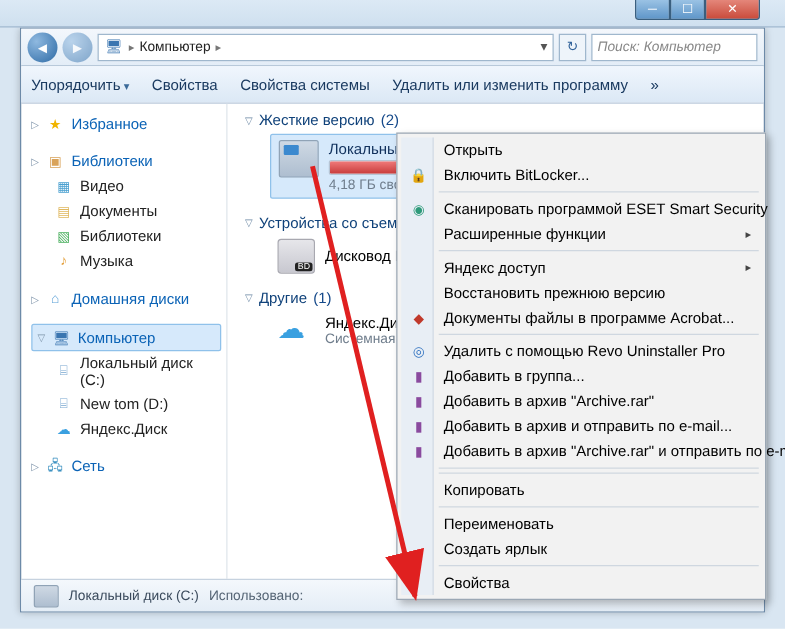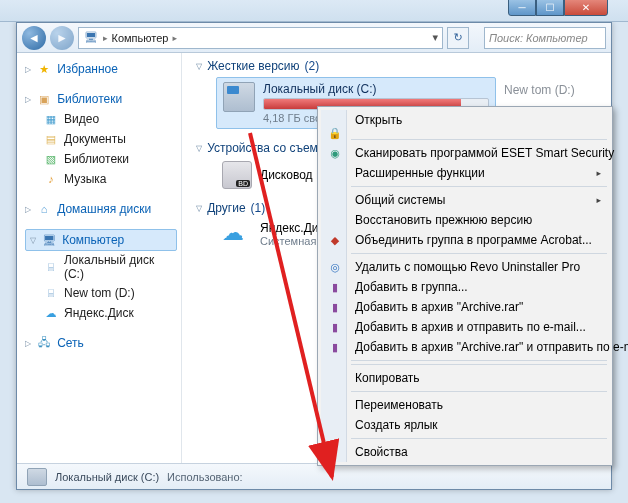--- a/index.html
+++ b/index.html
@@ -39,21 +39,21 @@
     background: radial-gradient(circle at 30% 30%, #8fb9e0, #2d6aa5);
     color:#fff;display:flex;align-items:center;justify-content:center;font-size:12px;
   }
   .path-box {
     flex: 0 0 365px; height:22px; background:#fff; border:1px solid #9fb7cd;
     display:flex;align-items:center;padding:0 4px;font-size:11px;color:#222;gap:4px;
   }
   .path-sep { color:#777; font-size:9px; }
   .refresh { width:22px;height:22px;border:1px solid #9fb7cd;background:#eef4fa;display:flex;align-items:center;justify-content:center;font-size:11px;color:#31629a;}
   .search-box {
-    flex:1;height:22px;background:#fff;border:1px solid #9fb7cd;display:flex;align-items:center;padding:0 4px;font-size:11px;color:#888;font-style:italic;gap:4px;margin-left:11px;
+    flex:1;height:22px;background:#fff;border:1px solid #9fb7cd;display:flex;align-items:center;padding:0 4px;font-size:11px;color:#888;font-style:italic;gap:4px;
   }
 
   .toolbar {
     height:30px;
     background: linear-gradient(#f0f6fd,#dbe8f5);
     border-bottom:1px solid #bccadb;
     display:flex;align-items:center;padding:0 8px;font-size:12px;color:#1a3a60;gap:18px;
   }
   .toolbar .drop::after{content:" ▾";font-size:9px;color:#3b6a99;}
 
@@ -142,20 +142,27 @@
       <span>Компьютер</span>
       <span class="path-sep">▸</span>
       <span style="margin-left:auto;color:#555">▾</span>
     </div>
     <div class="refresh">↻</div>
     <div class="search-box">
       <span>Поиск: Компьютер</span>
     </div>
   </div>
 
+  <div class="toolbar">
+    <span class="drop">Упорядочить</span>
+    <span>Свойства</span>
+    <span>Свойства системы</span>
+    <span>Удалить или изменить программу</span>
+    <span>»</span>
+  </div>
 
   <div class="body">
 
     <div class="sidebar">
 
       <div class="side-group">
         <div class="side-head">
           <span class="tri">▷</span>
           <span class="mini-icon i-star">★</span>
           <span>Избранное</span>
@@ -277,39 +284,40 @@
 </div>
 
 <div class="ctx">
   <div class="ctx-strip"></div>
   <ul id="ctx-list">
       <li class="bold">
         <span>Открыть</span>
       </li>
       <li>
         <span class="ci c-bl">🔒</span>
+        <span>Включить BitLocker...</span>
       </li>
       <li class="sep"></li>
       <li>
         <span class="ci c-es">◉</span>
         <span>Сканировать программой ESET Smart Security</span>
       </li>
       <li class="sub">
         <span>Расширенные функции</span>
       </li>
       <li class="sep"></li>
       <li class="sub">
-        <span>Общий системы</span>
+        <span>Яндекс доступ</span>
       </li>
       <li>
         <span>Восстановить прежнюю версию</span>
       </li>
       <li>
         <span class="ci c-ac">◆</span>
-        <span>Объединить группа в программе Acrobat...</span>
+        <span>Документы файлы в программе Acrobat...</span>
       </li>
       <li class="sep"></li>
       <li>
         <span class="ci c-revo">◎</span>
         <span>Удалить с помощью Revo Uninstaller Pro</span>
       </li>
       <li>
         <span class="ci c-rar">▮</span>
         <span>Добавить в группа...</span>
       </li>

